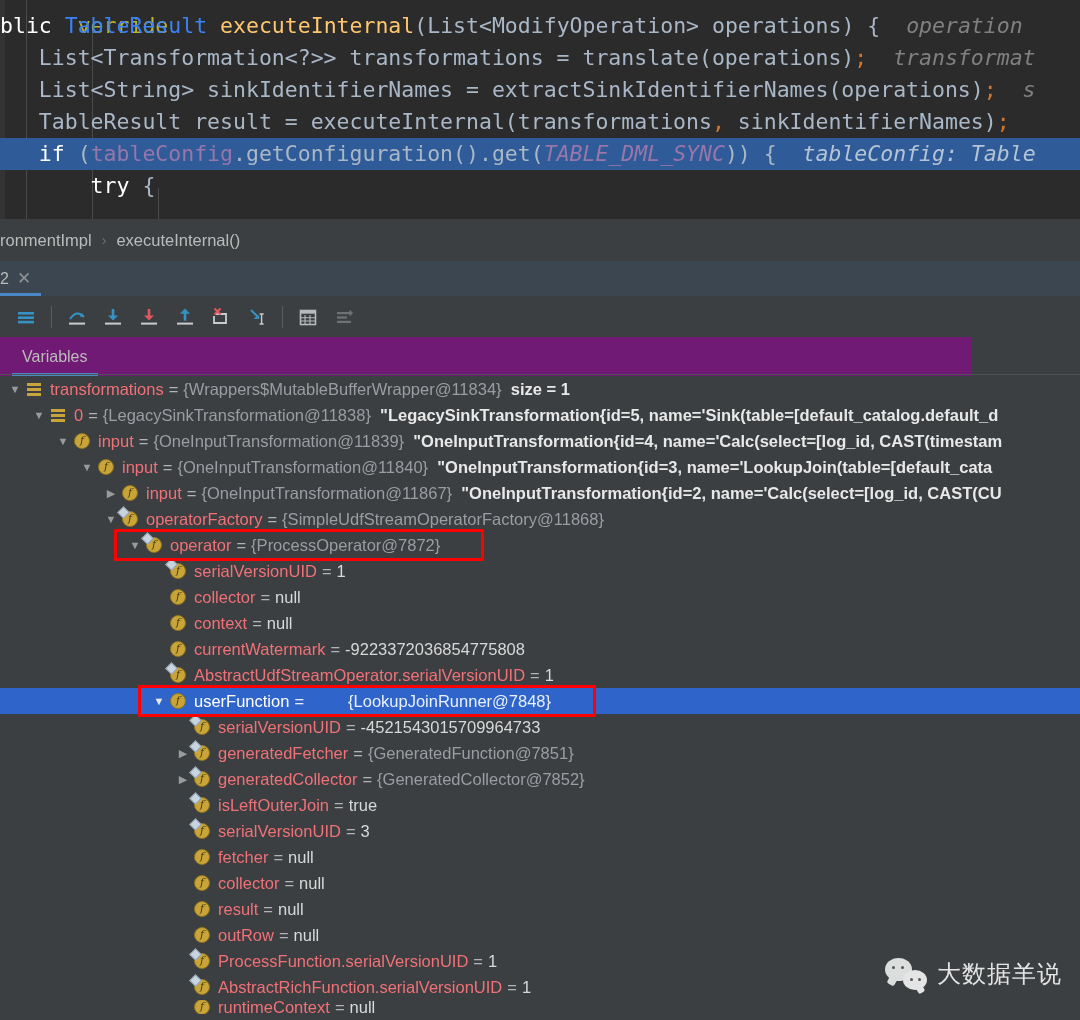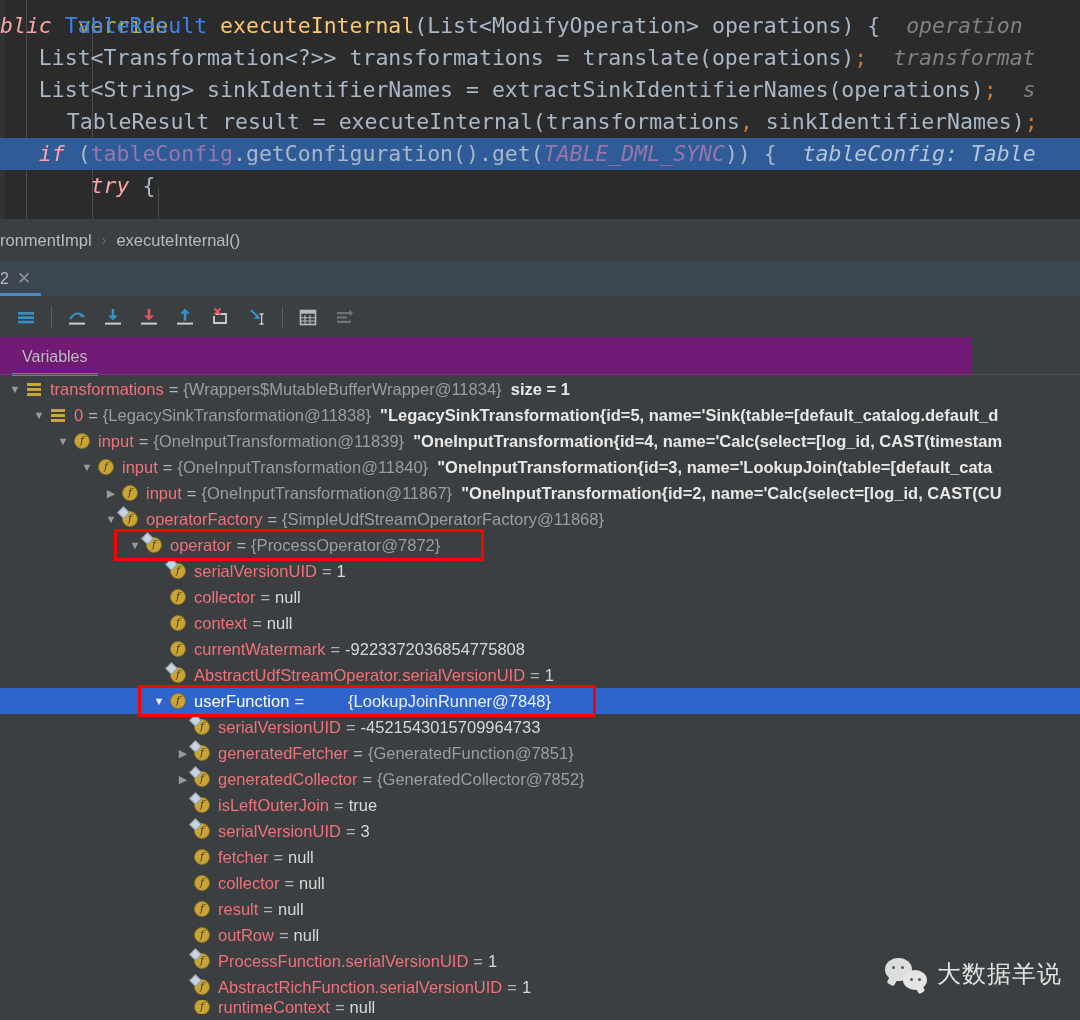--- a/index.html
+++ b/index.html
@@ -24,21 +24,21 @@
     color: #a9b7c6;
   }
   .code-line.hl { background: #2f5c98; }
   .gutter-bar {
     position: absolute; left: 0; top: 0; width: 5px; height: 219px;
     background: #313335;
   }
   .indent-guide {
     position: absolute; width: 1px; background: #4b4b4b;
   }
-  .kw   { color: #fca5a5; font-style: italic; }
+  .kw   { color: #ffffff; }
   .meth { color: #ffc66d; }
   .typ  { color: #3b82f6; }
   .fld  { color: #9876aa; }
   .const{ color: #9876aa; font-style: italic; }
   .punc { color: #cc7832; }
   .hint { color: #808080; font-style: italic; }
   .hint-on-hl { color: #b4c4d6; font-style: italic; }
   .ann  { color: #bbb529; }
   .plain{ color: #a9b7c6; }
 
@@ -208,21 +208,21 @@
     <div class="indent-guide" style="left:92px; top:26px; height:193px;"></div>
     <div class="indent-guide" style="left:158px; top:188px; height:31px;"></div>
 
     <div class="code-line" style="top:-22px;">
       <span class="ann">verride</span>
     </div>
     <div id="code-lines">
         <div class="code-line" style="top: 10px;"><span class="kw">blic </span><span class="typ">TableResult </span><span class="meth">executeInternal</span><span class="plain">(List&lt;ModifyOperation&gt; operations) {</span><span class="hint">  operation</span></div>
         <div class="code-line" style="top: 42px;"><span class="plain">   List&lt;Transformation&lt;?&gt;&gt; transformations = translate(operations)</span><span class="punc">;</span><span class="hint">  transformat</span></div>
         <div class="code-line" style="top: 74px;"><span class="plain">   List&lt;String&gt; sinkIdentifierNames = extractSinkIdentifierNames(operations)</span><span class="punc">;</span><span class="hint">  s</span></div>
-        <div class="code-line" style="top: 106px; padding-left: 28px;"><span class="plain">   TableResult result = executeInternal(transformations</span><span class="punc">,</span><span class="plain"> sinkIdentifierNames)</span><span class="punc">;</span></div>
+        <div class="code-line" style="top: 106px;"><span class="plain">   TableResult result = executeInternal(transformations</span><span class="punc">,</span><span class="plain"> sinkIdentifierNames)</span><span class="punc">;</span></div>
         <div class="code-line hl" style="top: 138px;"><span class="plain">   </span><span class="kw">if</span><span class="plain"> (</span><span class="fld">tableConfig</span><span class="plain">.getConfiguration().get(</span><span class="const">TABLE_DML_SYNC</span><span class="plain">)) {</span><span class="hint-on-hl">  tableConfig: Table</span></div>
         <div class="code-line" style="top: 170px;"><span class="plain">       </span><span class="kw">try</span><span class="plain"> {</span></div>
       </div>
   </div>
 
   <div class="breadcrumb">
     <span class="crumb">ronmentImpl</span>
     <span class="sep">›</span>
     <span class="crumb">executeInternal()</span>
   </div>

